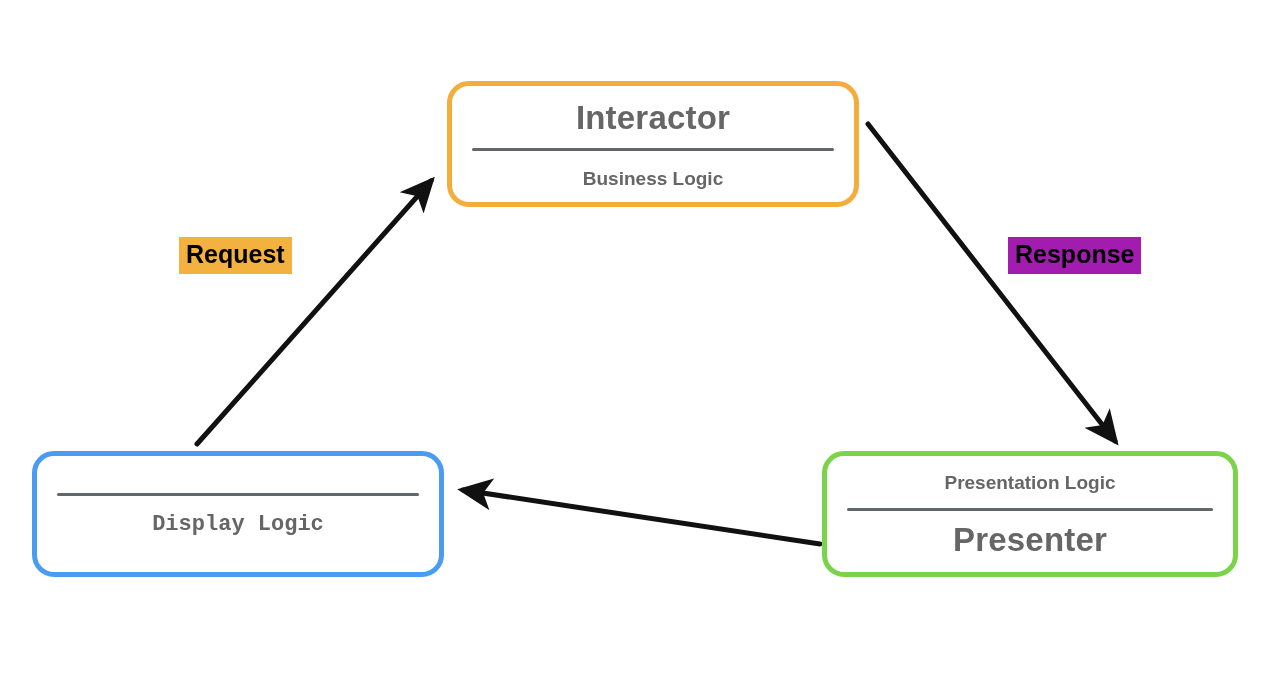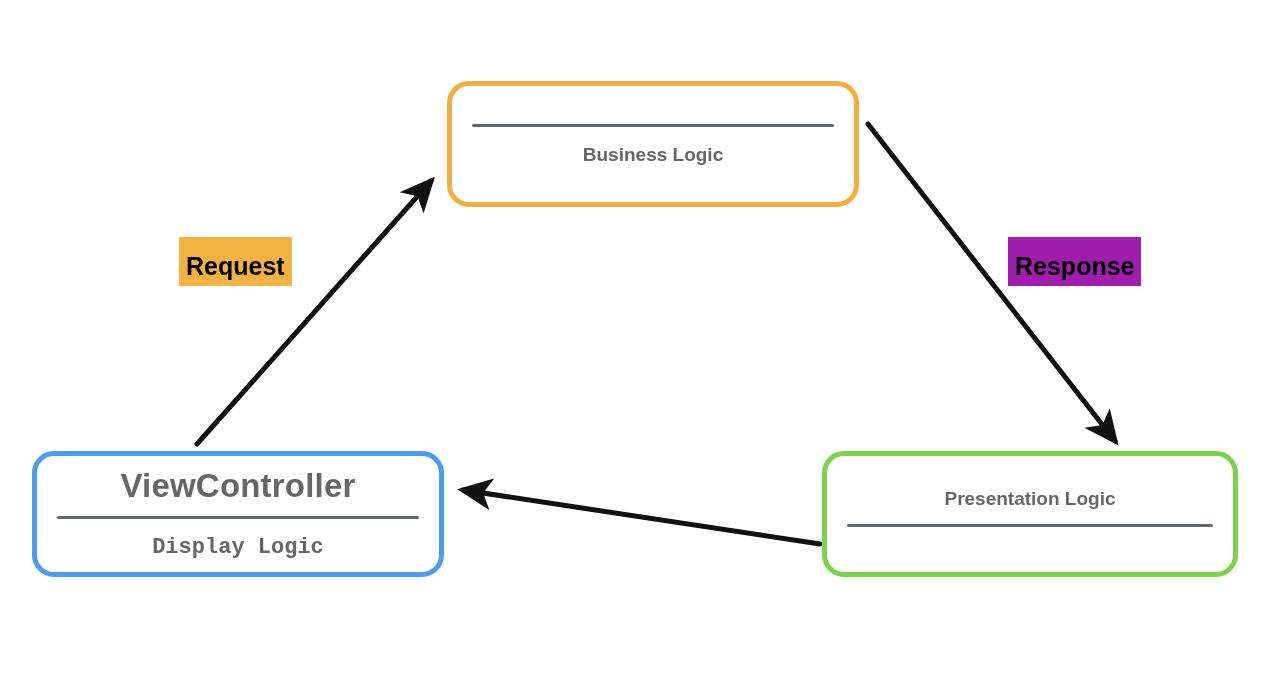--- a/index.html
+++ b/index.html
@@ -83,21 +83,21 @@
   #node-presenter .node-divider { width: 366px; margin-bottom: 12px; }
   #node-presenter .node-title { font-size: 33px; }
 
   
   .edge-label {
     position: absolute;
     color: #000000;
     font-weight: bold;
     font-size: 25px;
     line-height: 1;
-    padding: 17px 7px 7px 7px;
+    padding: 5px 7px 7px 7px;
     white-space: nowrap;
   }
   #label-request  { left: 179px; top: 237px; background: #f3b140; }
   #label-response { left: 1008px; top: 237px; background: #a21caf; }
   #label-viewmodel{ left: 550px; top: 537px; background: #4a9cf2; }
 </style>
 </head>
 <body>
 
 <div id="canvas">
@@ -116,33 +116,34 @@
     <g>
       <path d="M 868 124 L 1115 441" stroke="#111111" stroke-width="5" fill="none" stroke-linecap="round" marker-end="url(#ah)"></path>
     </g>
 
     <g>
       <path d="M 820 544 L 463 490" stroke="#111111" stroke-width="5" fill="none" stroke-linecap="round" marker-end="url(#ah)"></path>
     </g>
   </svg>
 
   <div class="node" id="node-interactor">
+    <div class="node-title">Interactor</div>
     <div class="node-divider"></div>
     <div class="node-sub">Business Logic</div>
   </div>
 
   <div class="node" id="node-viewcontroller">
-    <div class="node-title">ViewController</div>
     <div class="node-divider"></div>
     <div class="node-sub">Display Logic</div>
   </div>
 
   <div class="node" id="node-presenter">
     <div class="node-sub">Presentation Logic</div>
     <div class="node-divider"></div>
+    <div class="node-title">Presenter</div>
   </div>
 
   <div class="edge-label" id="label-request">Request</div>
 
   <div class="edge-label" id="label-response">Response</div>
 
 
 </div>
 
 </body></html>

